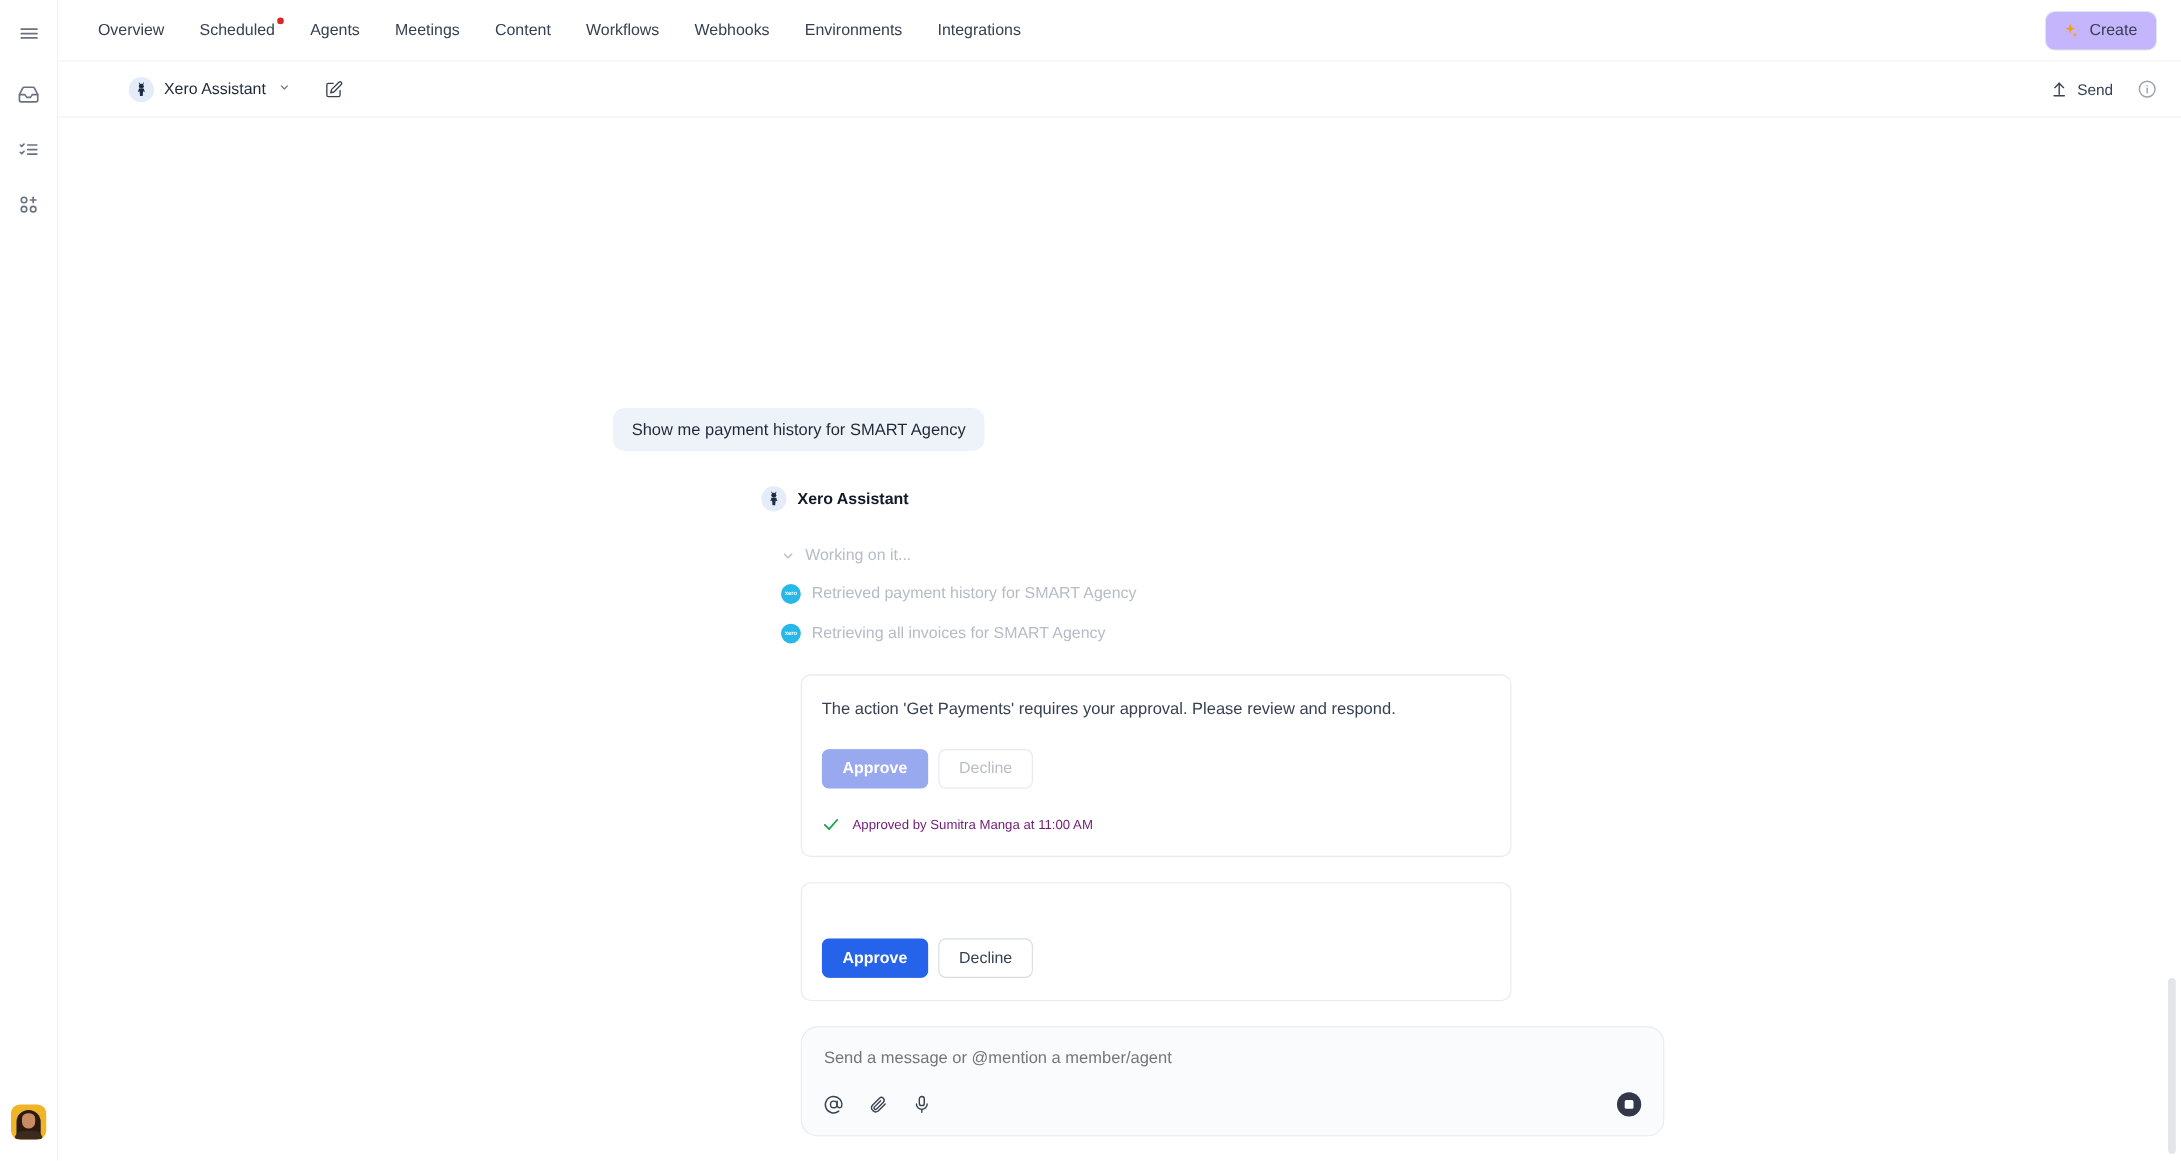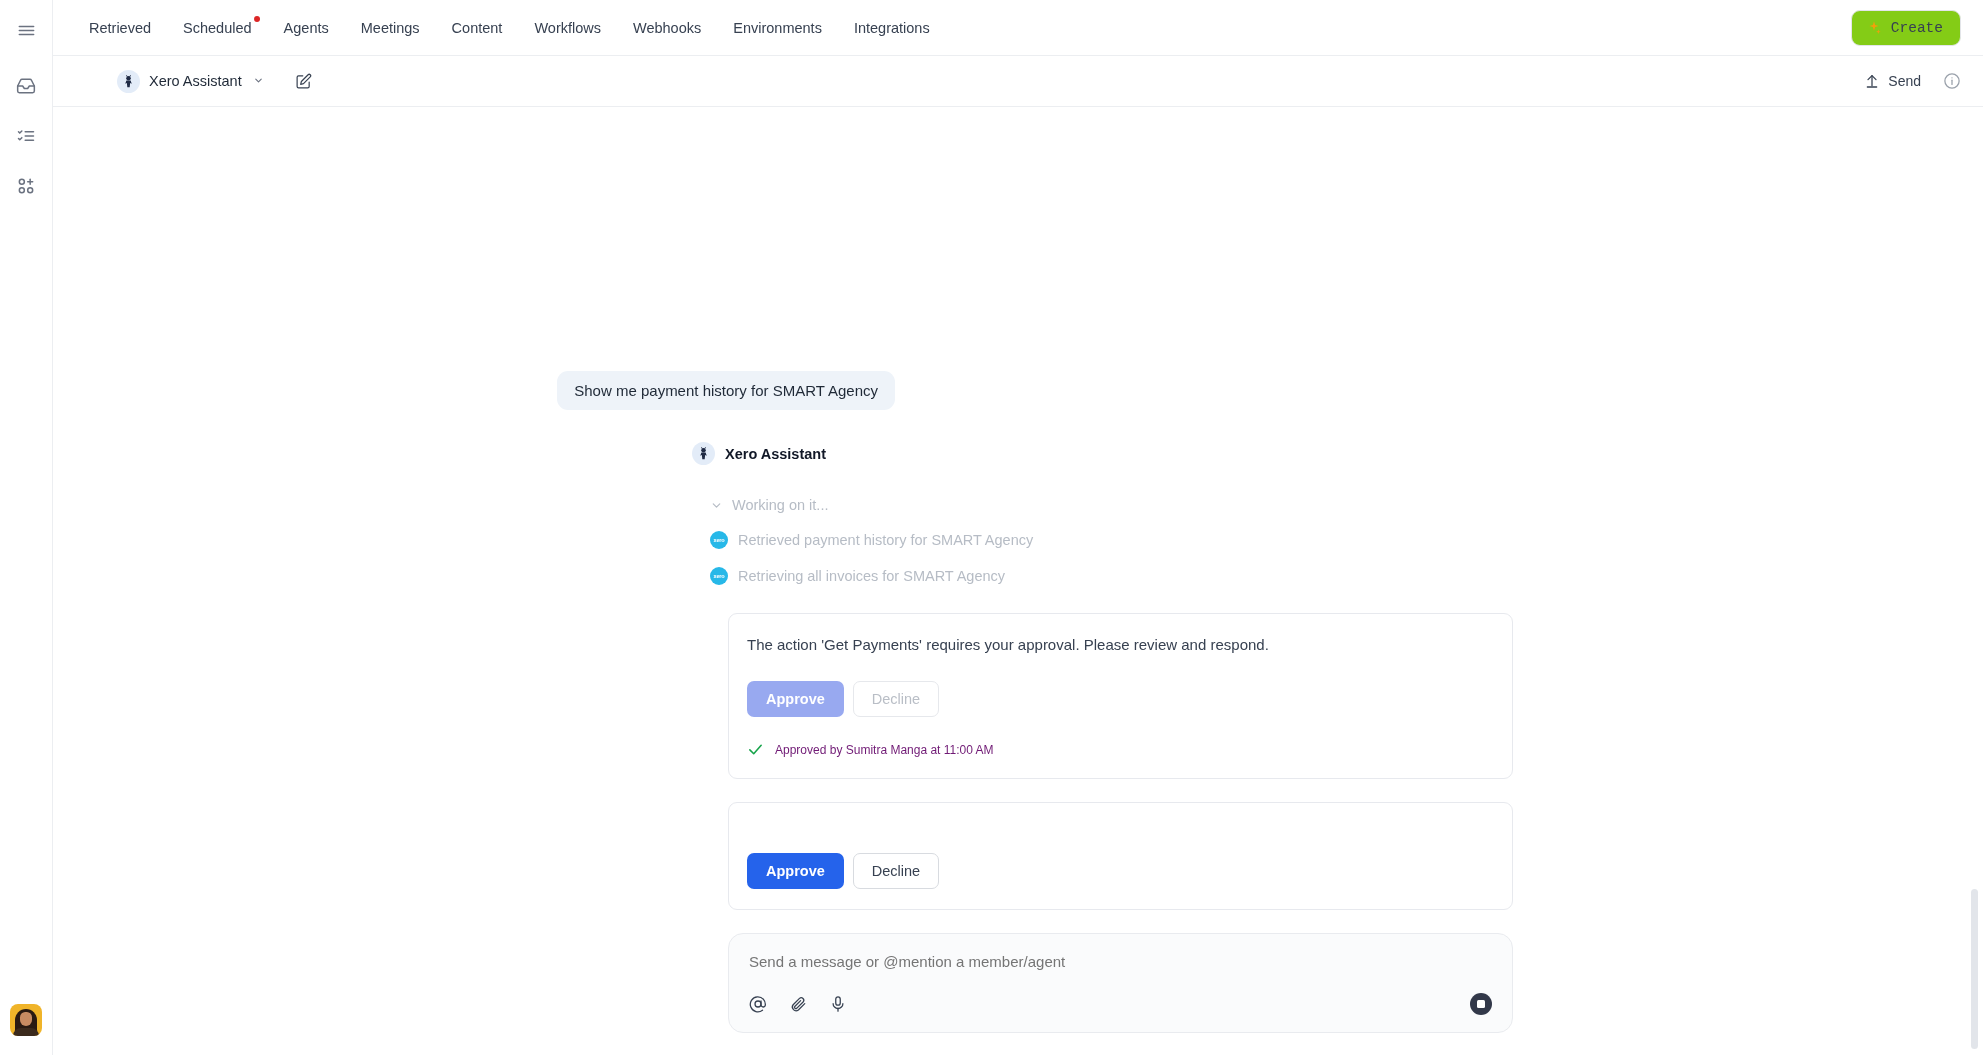--- a/index.html
+++ b/index.html
@@ -66,22 +66,22 @@
   }
   .nav-item:first-child { padding-left: 12px; }
   .nav-dot {
     position: absolute; top: 2px; right: 8px;
     width: 6px; height: 6px; border-radius: 50%; background: #dc2626;
   }
   .nav-right { margin-left: auto; display: flex; align-items: center; }
   .create-btn {
     display: flex; align-items: center; gap: 9px;
     border: 1px solid #e3e5e9; border-radius: 9px;
-    padding: 9px 17px 9px 14px; background: #84cc16;
-    font-size: 14.5px; color: #374151; cursor: pointer; font-family: Liberation Mono, monospace;
+    padding: 9px 17px 9px 14px; background: #c4b5fd;
+    font-size: 14.5px; color: #374151; cursor: pointer;
   }
 
   
   .conv-header {
     height: 51px; flex: 0 0 51px;
     border-bottom: 1px solid #eceef1;
     display: flex; align-items: center;
     padding: 0 22px 0 22px;
     background: #ffffff;
   }
@@ -139,21 +139,21 @@
   .xero-badge {
     width: 18px; height: 18px; border-radius: 50%;
     background: #27b8e8; display: flex; align-items: center; justify-content: center;
     color: #fff; font-size: 5.6px; font-weight: 700; letter-spacing: -0.2px;
     flex: 0 0 18px;
   }
 
   
   .cards { padding-left: 633px; padding-right: 0; margin-top: 28px; }
   .card {
-    width: 785px;
+    width: 646px;
     border: 1px solid #e7e9ee; border-radius: 9px;
     background: #ffffff; padding: 22px 18px 20px 18px;
     margin-bottom: 23px;
   }
   .card-text { font-size: 15px; color: #374151; }
   .card-actions { display: flex; gap: 9px; margin-top: 28px; }
   .btn {
     font-size: 14.5px; padding: 9px 18px;
     border-radius: 7px; cursor: pointer; border: 1px solid transparent;
     font-weight: 500;
@@ -240,21 +240,21 @@
       <div class="hair"></div>
       <div class="face"></div>
       <div class="body"></div>
     </div>
   </div>
 
   <div class="main">
 
     <div class="topnav">
       <div class="nav-items">
-        <div class="nav-item"><span>Retrieved</span></div>
+        <div class="nav-item"><span>Overview</span></div>
         <div class="nav-item"><span>Scheduled</span><span class="nav-dot"></span></div>
         <div class="nav-item"><span>Agents</span></div>
         <div class="nav-item"><span>Meetings</span></div>
         <div class="nav-item"><span>Content</span></div>
         <div class="nav-item"><span>Workflows</span></div>
         <div class="nav-item"><span>Webhooks</span></div>
         <div class="nav-item"><span>Environments</span></div>
         <div class="nav-item"><span>Integrations</span></div>
       </div>
       <div class="nav-right">

